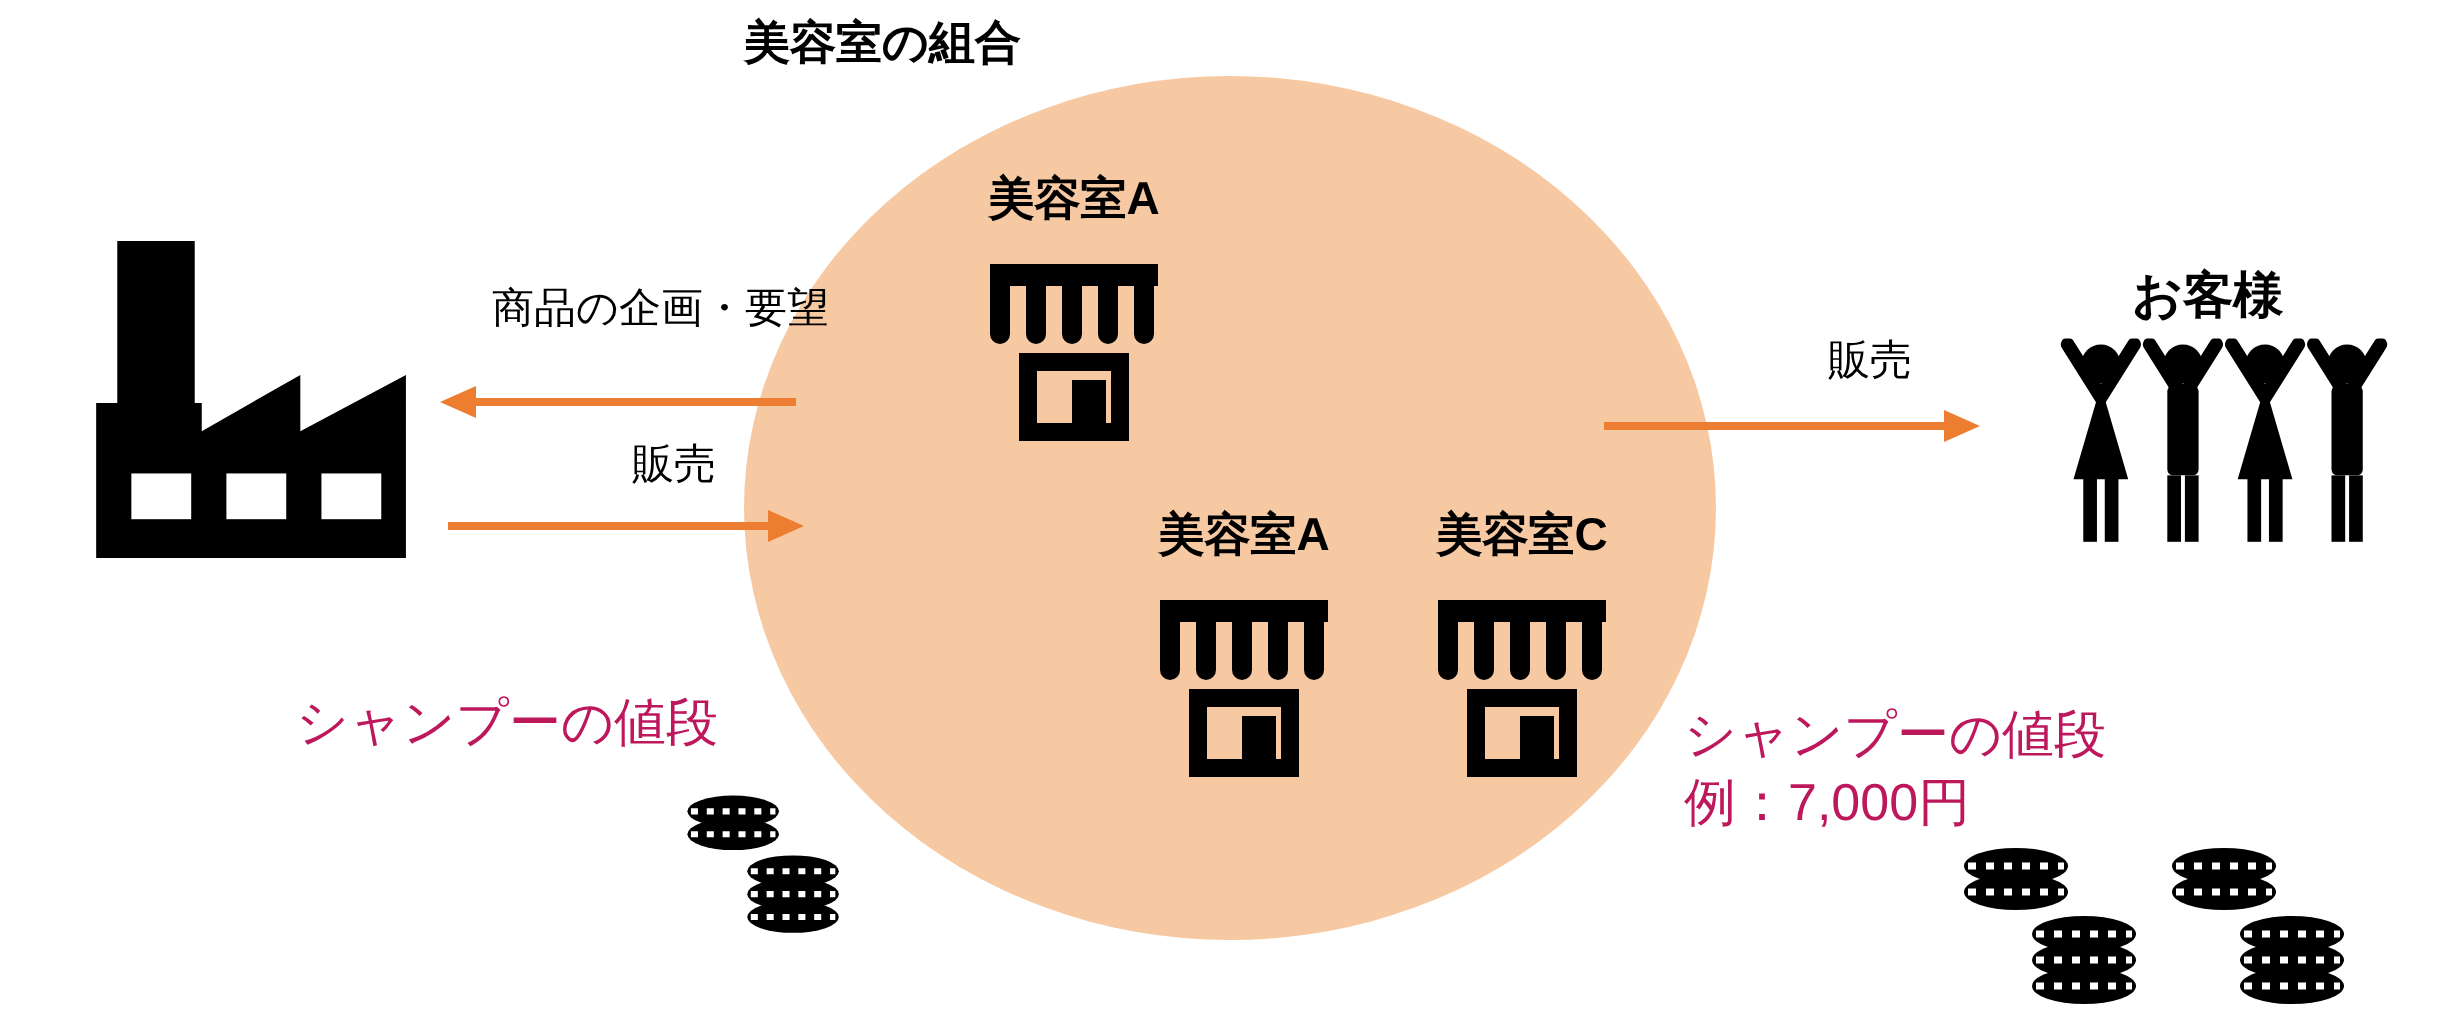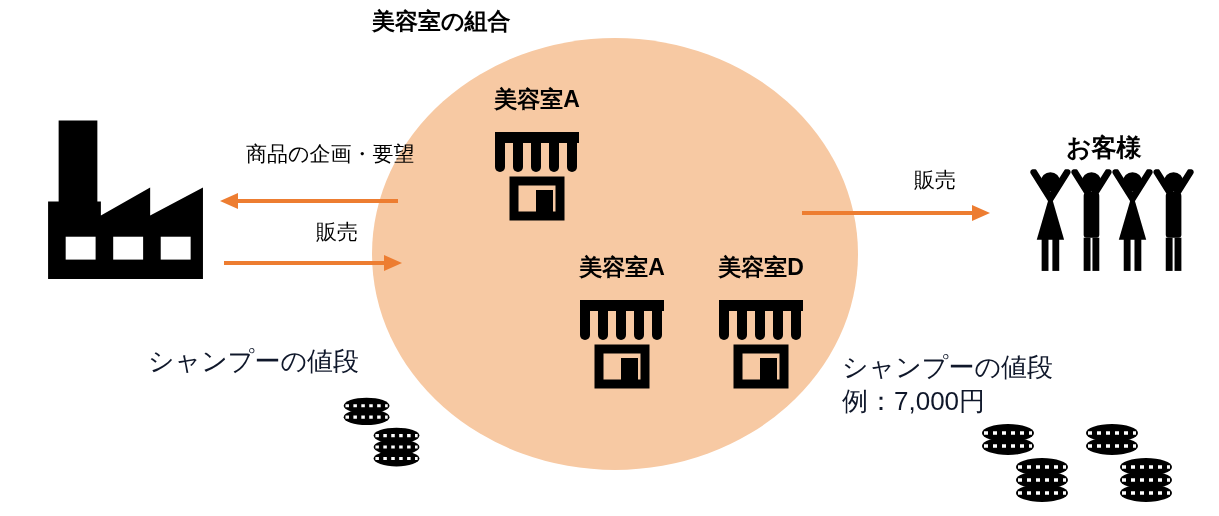--- a/index.html
+++ b/index.html
@@ -23,21 +23,21 @@
 
   .salon{position:absolute;width:112px;text-align:center;}
   .salon-label{font-size:23px;font-weight:bold;white-space:nowrap;margin-bottom:8px;}
   .salon .icon{margin:0 auto;}
 
   .arrow{position:absolute;overflow:visible;}
   .arrow line{stroke:var(--arrow);stroke-width:4;}
   .arrow polygon{fill:var(--arrow);}
   .arrow-label{position:absolute;font-size:21px;white-space:nowrap;margin-left:42px;}
 
-  .price{position:absolute;font-size:26px;line-height:34px;color:#0f172a;white-space:nowrap;}
+  .price{position:absolute;font-size:26px;line-height:34px;color:#be185d;white-space:nowrap;}
 
   .defs{position:absolute;width:0;height:0;overflow:hidden;}
 </style>
 </head>
 <body>
 
 <svg class="defs" aria-hidden="true">
   <defs>
     <symbol id="sym-store" viewBox="0 0 100 100">
       <rect x="8" y="8" width="84" height="11"></rect>
@@ -133,21 +133,21 @@
         <use href="#sym-store"></use>
       </svg>
   </div>
   <div class="salon" style="left:566px;top:252px">
     <div class="salon-label">美容室A</div>
     <svg class="icon" width="100" height="102" viewBox="0 0 100 100">
         <use href="#sym-store"></use>
       </svg>
   </div>
   <div class="salon" style="left:705px;top:252px">
-    <div class="salon-label">美容室D</div>
+    <div class="salon-label">美容室C</div>
     <svg class="icon" width="100" height="102" viewBox="0 0 100 100">
         <use href="#sym-store"></use>
       </svg>
   </div>
 
   <div class="arrow-label" style="left:204px;top:140px">商品の企画・要望</div>
   <svg class="arrow" style="left:218px;top:190px" width="180" height="22">
     <line x1="180" y1="11" x2="20" y2="11"></line>
     <polygon points="20,3 2,11 20,19"></polygon>
   </svg>

